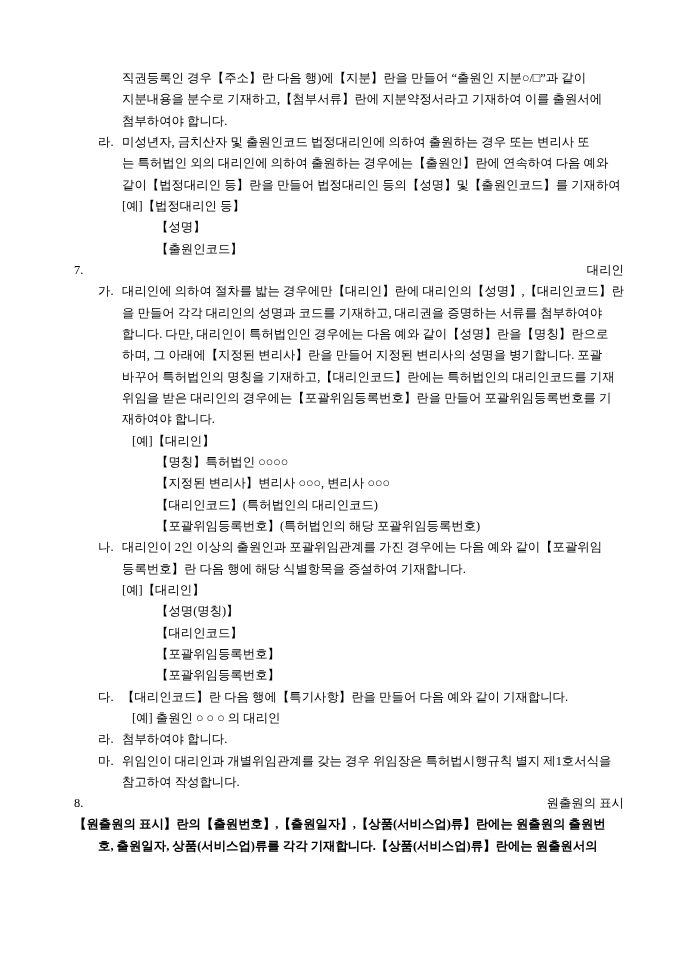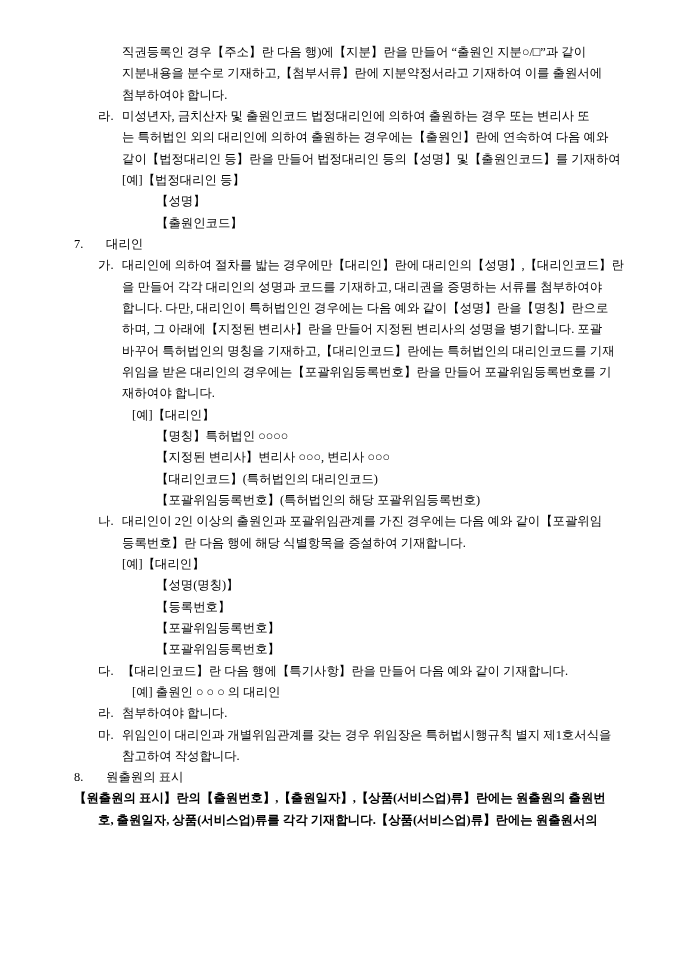--- a/index.html
+++ b/index.html
@@ -11,21 +11,21 @@
     width: 680px;
     height: 962px;
     font-family: "Liberation Serif", "DejaVu Serif", serif;
     color: #000000;
   }
   .page {
     position: relative;
     width: 680px;
     height: 962px;
     box-sizing: border-box;
-    padding: 42px 56px 40px 56px;
+    padding: 68px 56px 40px 56px;
   }
   .doc {
     font-size: 12.4px;
     line-height: 1.72;
     text-align: justify;
     text-justify: inter-word;
   }
   
   .blk {
     display: flex;
@@ -34,21 +34,21 @@
   .marker {
     flex: 0 0 auto;
     white-space: nowrap;
     text-align: left;
   }
   .body {
     flex: 1 1 auto;
     text-align: justify;
     text-justify: inter-word;
   }
-  .body.nojust { text-align: left; margin-left: 8px; }
+  .body.nojust { text-align: right; }
 
   
   .lvl-num   { margin-left: 18px; }   
   .lvl-ga    { margin-left: 42px; }
   .lvl-top   { margin-left: 66px; }   
   .lvl-num-body { margin-left: 18px; font-weight: bold; }
 
   .marker-w { width: 24px; }
 </style>
 </head>
@@ -98,21 +98,21 @@
       </div>
     </div>
 
     <div class="blk lvl-ga">
       <div class="marker marker-w">나.</div>
       <div class="body">
         <div>대리인이 2인 이상의 출원인과 포괄위임관계를 가진 경우에는 다음 예와 같이【포괄위임</div>
         <div class="nojust">등록번호】란 다음 행에 해당 식별항목을 증설하여 기재합니다.</div>
         <div>[예]【대리인】</div>
         <div style="margin-left:34px">【성명(명칭)】</div>
-        <div style="margin-left:34px">【등록번호】</div>
+        <div style="margin-left:34px">【대리인코드】</div>
         <div style="margin-left:34px">【포괄위임등록번호】</div>
         <div style="margin-left:34px">【포괄위임등록번호】</div>
       </div>
     </div>
 
     <div class="blk lvl-ga">
       <div class="marker marker-w">다.</div>
       <div class="body">
         <div class="nojust">【대리인코드】란 다음 행에【특기사항】란을 만들어 다음 예와 같이 기재합니다.</div>
         <div style="margin-left:10px">[예] 출원인 ○ ○ ○ 의 대리인</div>

